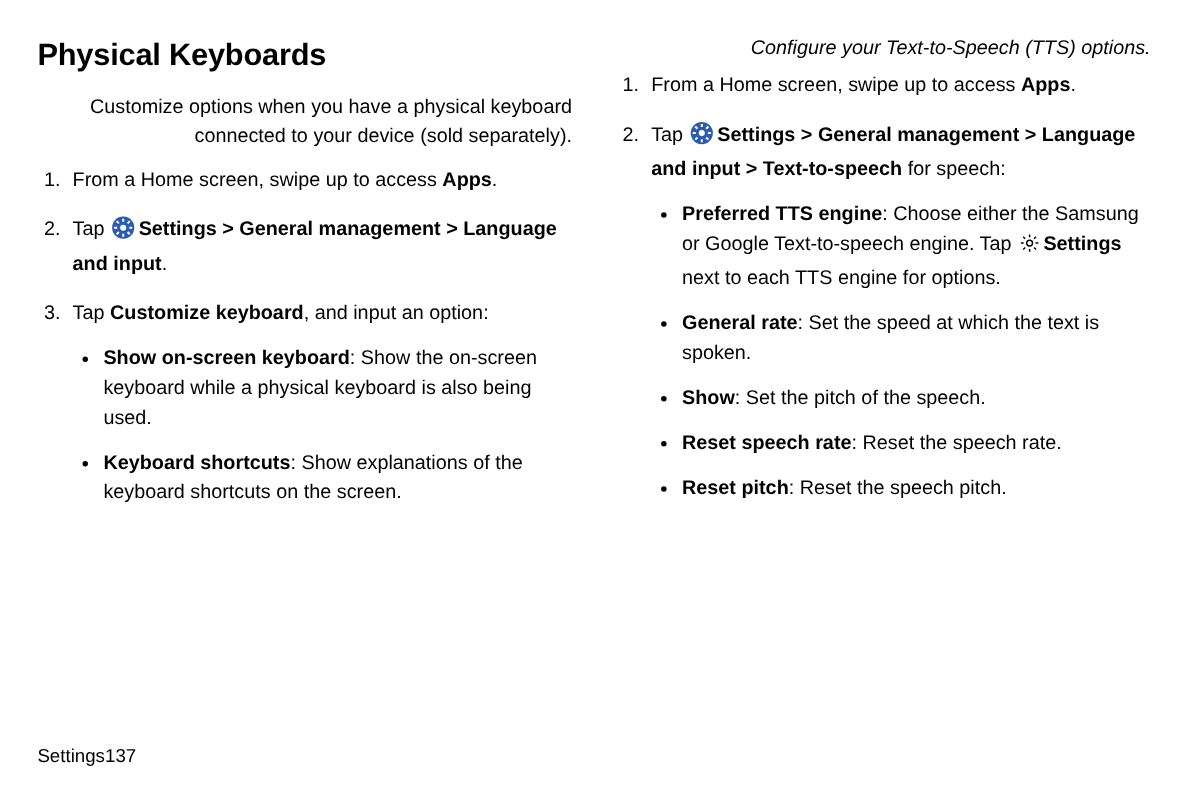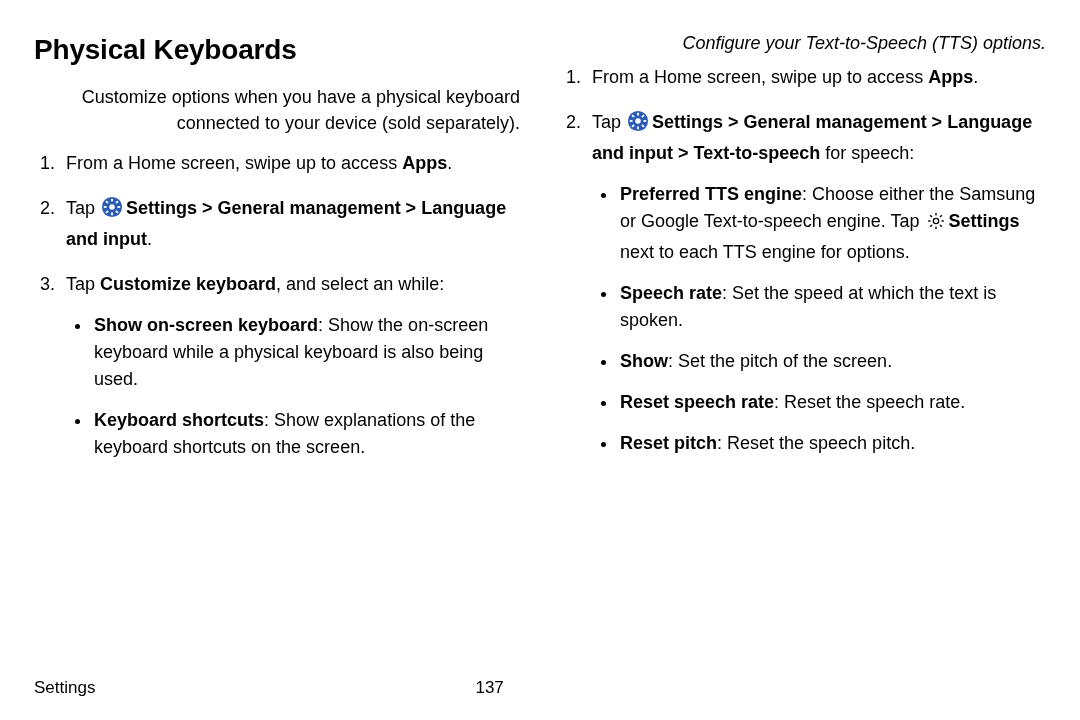--- a/index.html
+++ b/index.html
@@ -72,21 +72,21 @@
   .footer {
     position: absolute;
     bottom: 22px;
     left: 34px;
     right: 34px;
     display: flex;
     font-size: 17px;
     color: #000;
   }
   .footer-label { }
-  .footer-page { margin-left: 380px; }
+  .footer-page { }
 </style>
 </head>
 <body>
 
 <div class="page">
   <div class="cols">
 
     <div class="col">
       <h1>Physical Keyboards</h1>
       <p class="intro">Customize options when you have a physical keyboard connected to your device (sold separately).</p>
@@ -107,21 +107,21 @@
                     <line x1="18" y1="12" x2="21" y2="12"></line>
                     <line x1="5.5" y1="5.5" x2="7.7" y2="7.7"></line>
                     <line x1="16.3" y1="16.3" x2="18.5" y2="18.5"></line>
                     <line x1="5.5" y1="18.5" x2="7.7" y2="16.3"></line>
                     <line x1="16.3" y1="7.7" x2="18.5" y2="5.5"></line>
                   </g>
                 </g>
               </svg></span><span class="b">Settings &gt; General management &gt; Language and input</span><span>.</span>
         </li>
         <li>
-          <span>Tap </span><span class="b">Customize keyboard</span><span>, and select an while:</span>
+          <span>Tap </span><span class="b">Customize keyboard</span><span>, and input an option:</span>
 
           <ul class="bullets">
             <li>
               <span class="b">Show on-screen keyboard</span><span>: Show the on-screen keyboard while a physical keyboard is also being used.</span>
             </li>
             <li>
               <span class="b">Keyboard shortcuts</span><span>: Show explanations of the keyboard shortcuts on the screen.</span>
             </li>
           </ul>
         </li>
@@ -163,24 +163,24 @@
                       <line x1="2.5" y1="12" x2="5.5" y2="12"></line>
                       <line x1="18.5" y1="12" x2="21.5" y2="12"></line>
                       <line x1="5" y1="5" x2="7.2" y2="7.2"></line>
                       <line x1="16.8" y1="16.8" x2="19" y2="19"></line>
                       <line x1="5" y1="19" x2="7.2" y2="16.8"></line>
                       <line x1="16.8" y1="7.2" x2="19" y2="5"></line>
                     </g>
                   </svg></span><span class="b">Settings</span><span> next to each TTS engine for options.</span>
             </li>
             <li>
-              <span class="b">Speech rate</span><span>: Set the speed at which the text is spoken.</span>
+              <span class="b">General rate</span><span>: Set the speed at which the text is spoken.</span>
             </li>
             <li>
-              <span class="b">Show</span><span>: Set the pitch of the screen.</span>
+              <span class="b">Show</span><span>: Set the pitch of the speech.</span>
             </li>
             <li>
               <span class="b">Reset speech rate</span><span>: Reset the speech rate.</span>
             </li>
             <li>
               <span class="b">Reset pitch</span><span>: Reset the speech pitch.</span>
             </li>
           </ul>
         </li>
       </ol>

